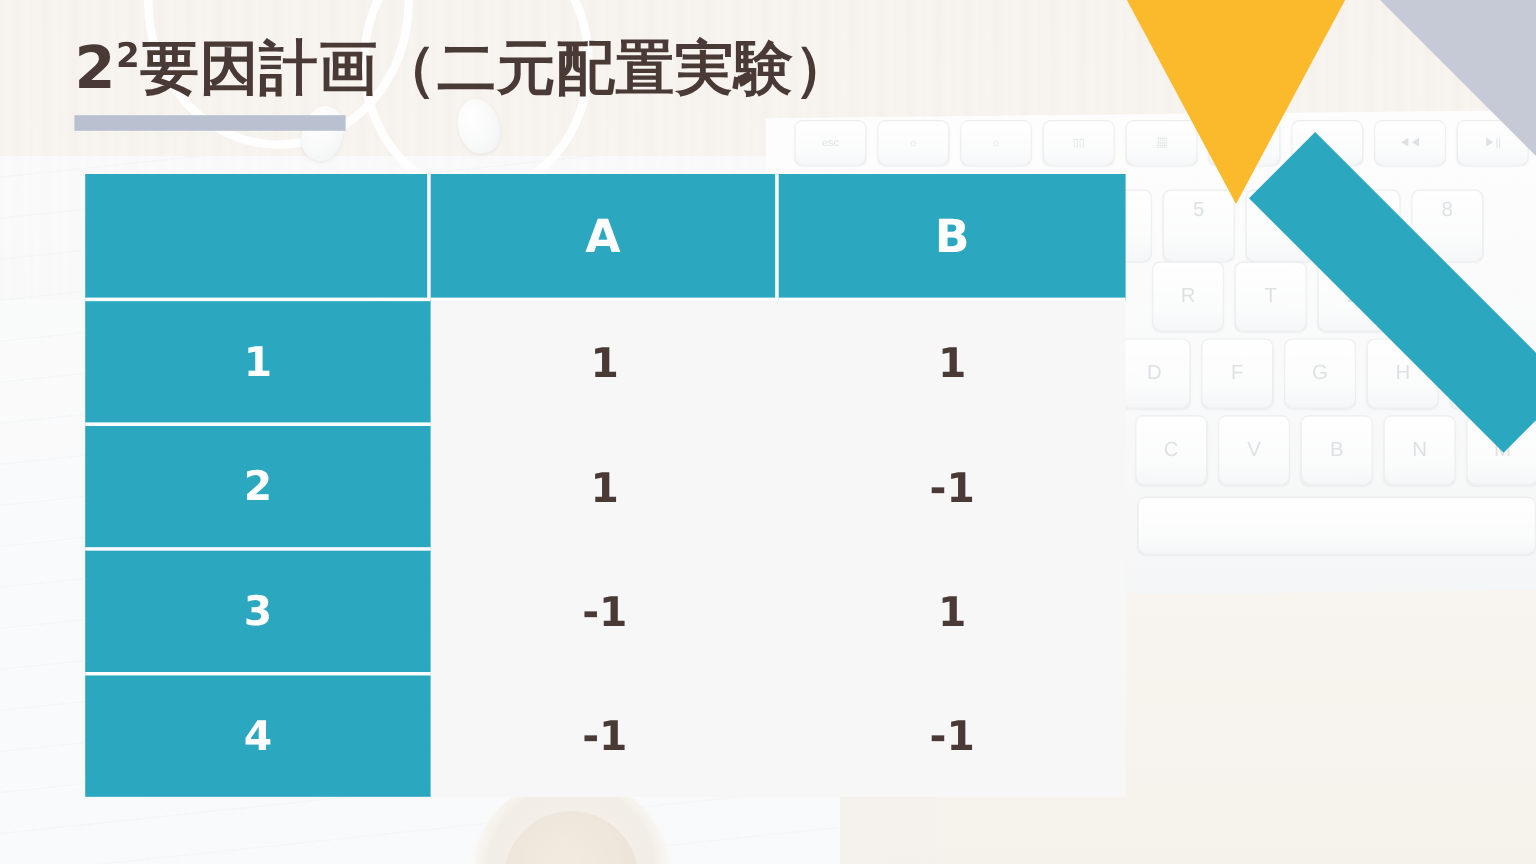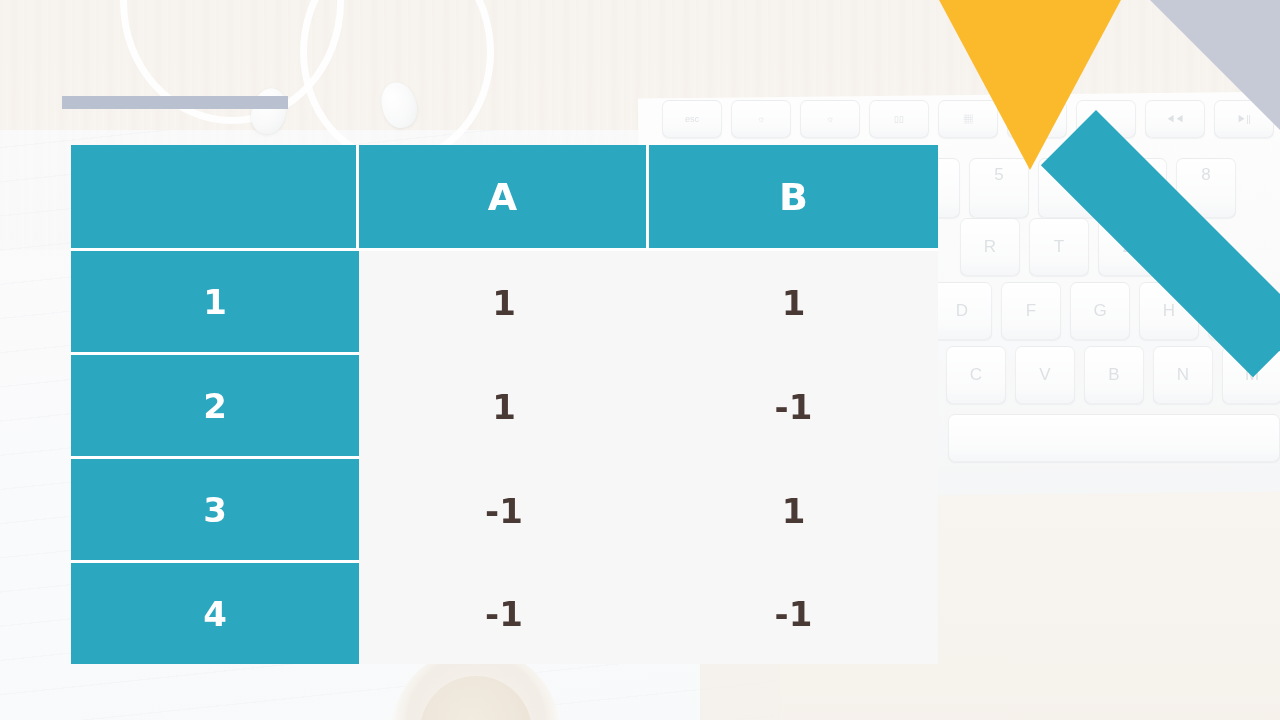--- a/index.html
+++ b/index.html
@@ -286,20 +286,21 @@
     <div class="cup-outer"></div>
     <div class="cup-inner"></div>
 
     <div class="bg-wash"></div>
   </div>
 
   <div class="decor-gray-tri"></div>
   <div class="decor-yellow-tri"></div>
   <div class="decor-teal-bar"></div>
 
+  <div class="title"><span>2</span><sup>2</sup><span>要因計画（二元配置実験）</span></div>
   <div class="title-rule"></div>
 
   <table class="tbl">
     <colgroup>
       <col class="c-idx">
         <col class="c-a">
         <col class="c-b">
     </colgroup>
     <thead>
       <tr>

